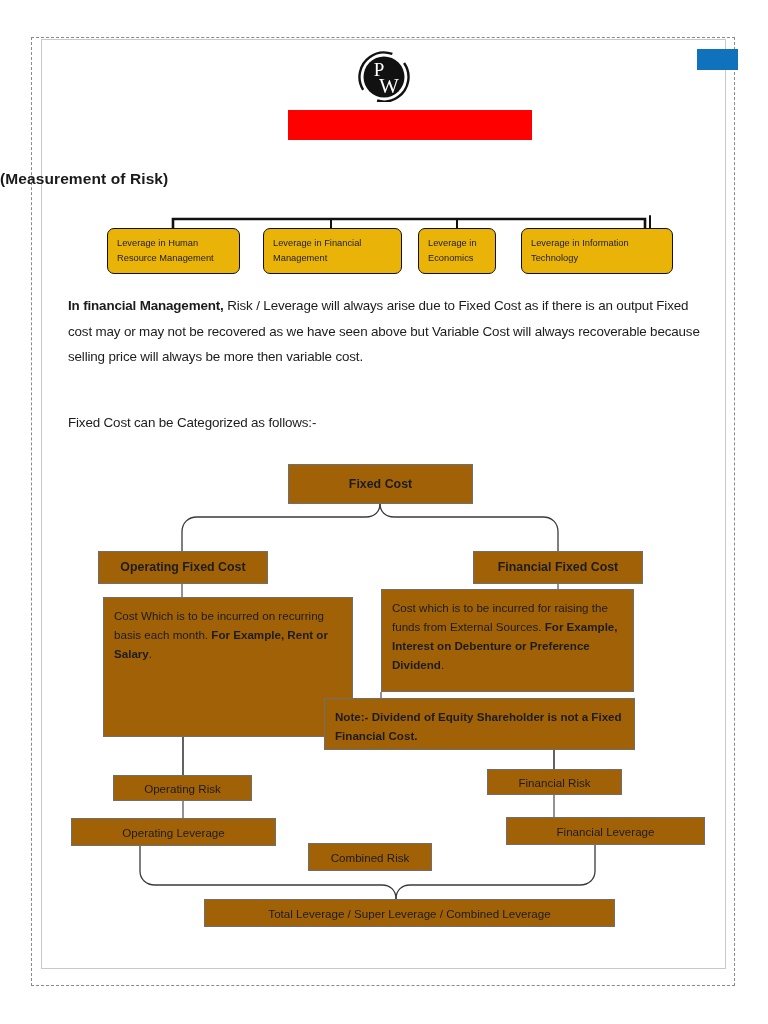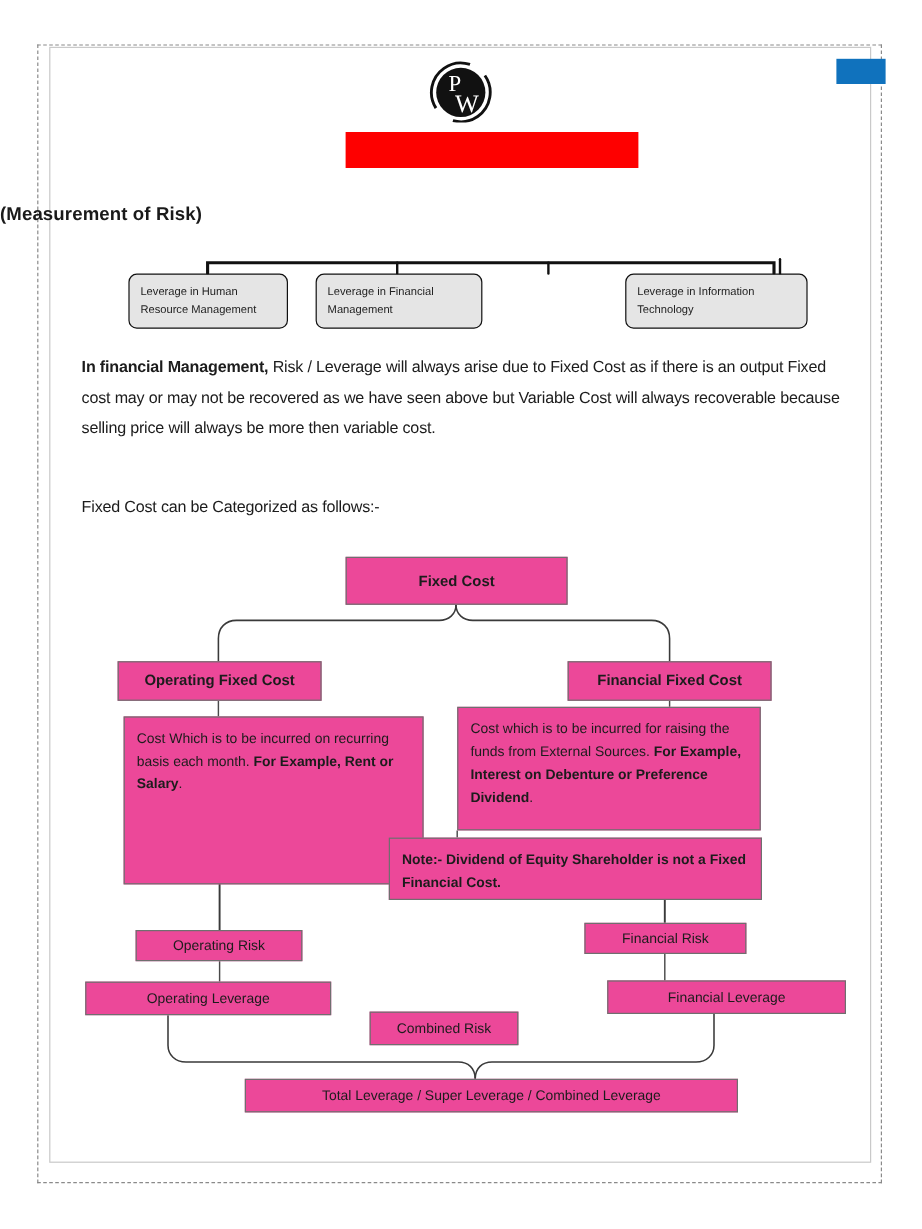--- a/index.html
+++ b/index.html
@@ -90,21 +90,21 @@
     font-weight: bold;
     letter-spacing: 0.1px;
   }
 
   
   .rbox {
     position: absolute;
     border: 1.6px solid #111111;
     border-radius: 7px;
     box-sizing: border-box;
-    background: #e5e5e5;
+    background: #eab308;
     font-size: 9.3px;
     line-height: 15px;
     color: #222222;
     padding: 7px 9px 0 9px;
   }
   #rbox-hrm   { left: 107px; top: 228px; width: 133px; height: 46px; }
   #rbox-fin   { left: 263px; top: 228px; width: 139px; height: 46px; }
   #rbox-eco   { left: 418px; top: 228px; width: 78px;  height: 46px; }
   #rbox-it    { left: 521px; top: 228px; width: 152px; height: 46px; }
 
@@ -118,21 +118,21 @@
   }
   #para-main { left: 68px; top: 293px; width: 640px; }
   #para-fixed { left: 68px; top: 410px; width: 640px; }
   .para b { font-weight: bold; margin-top: 28px; }
 
   
   .sbox {
     position: absolute;
     border: 1px solid #6f6f6f;
     box-sizing: border-box;
-    background: #ec4899;
+    background: #a16207;
     font-size: 11.6px;
     line-height: 19px;
     color: #1c1c1c;
   }
   .sbox.center {
     display: flex;
     align-items: center;
     justify-content: center;
     text-align: center;
   }
@@ -240,20 +240,24 @@
   <div id="heading-measurement">(Measurement of Risk)</div>
 
   <div class="rbox" id="rbox-hrm">
     <div>Leverage in Human</div>
     <div>Resource Management</div>
   </div>
   <div class="rbox" id="rbox-fin">
     <div>Leverage in Financial</div>
     <div>Management</div>
   </div>
+  <div class="rbox" id="rbox-eco">
+    <div>Leverage in</div>
+    <div>Economics</div>
+  </div>
   <div class="rbox" id="rbox-it">
     <div>Leverage in Information</div>
     <div>Technology</div>
   </div>
 
   <div class="para" id="para-main"><b>In financial Management,</b><span> Risk / Leverage will always arise due to Fixed Cost as if there is an output Fixed cost may or may not be recovered as we have seen above but Variable Cost will always recoverable because selling price will always be more then variable cost.</span></div>
 
   <div class="para" id="para-fixed">Fixed Cost can be Categorized as follows:-</div>
 
   <div class="sbox center bold-box" id="box-fixed-cost">Fixed Cost</div>

